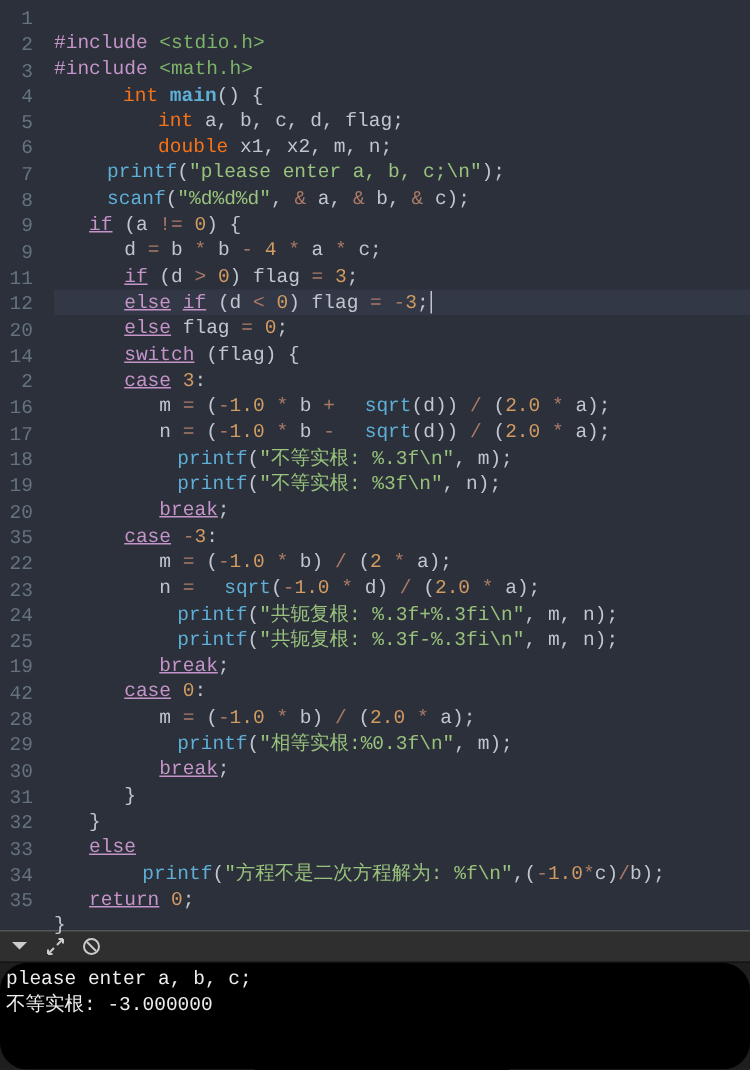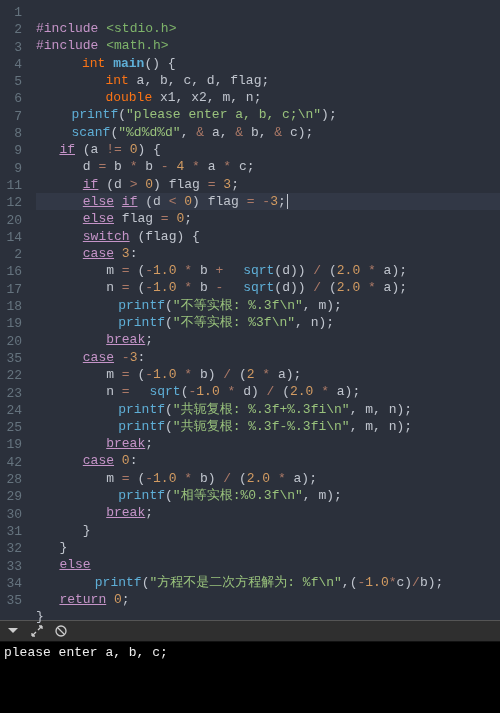--- a/index.html
+++ b/index.html
@@ -17,21 +17,21 @@
   .tok-fn{color:#5fafd7;margin-left:12px;}       
   .tok-main{color:#5fafd7;font-weight:bold;}
   .tok-num{color:#d29b62;}      
   .tok-str{color:#99c27c;}      
   .tok-op{color:#ab7967;}       
   .tok-p{color:#c0c5ce;}
 
   .toolbar{height:22px;background:#2f2f2f;border-top:1px solid #555;border-bottom:1px solid #111;display:flex;align-items:center;gap:10px;padding:0 6px;box-sizing:border-box;}
   .toolbar svg{fill:#ccc;}
   .toolbar .btn{width:14px;height:14px;display:flex;align-items:center;justify-content:center;cursor:pointer;}
-  .console{background:#000;color:#eee;font-family:SimSun,"Courier New",monospace;font-size:13px;line-height:17px;padding:2px 4px;height:71px;box-sizing:border-box;white-space:pre;}
+  .console{background:#000;color:#eee;font-family:SimSun,"Courier New",monospace;font-size:13px;line-height:17px;padding:2px 4px;height:71px;box-sizing:border-box;white-space:pre;border-radius:18px;}
 </style>
 </head>
 <body>
 
 <div class="editor">
   <div class="gutter" id="gutter">
       <div>1</div>
       <div>2</div>
       <div>3</div>
       <div>4</div>
@@ -82,13 +82,13 @@
       </svg>
     </span>
   <span class="btn">
       <svg width="12" height="12" viewBox="0 0 12 12">
         <circle cx="6" cy="6" r="5" fill="none" stroke="#ccc" stroke-width="1.3"></circle>
         <path d="M3 3l6 6" stroke="#ccc" stroke-width="1.3"></path>
       </svg>
     </span>
 </div>
 
-<div class="console" id="console"><div>please enter a, b, c;</div></div>
+<div class="console" id="console"><div>please enter a, b, c;</div><div>不等实根: -3.000000</div></div>
 
 </body></html>

